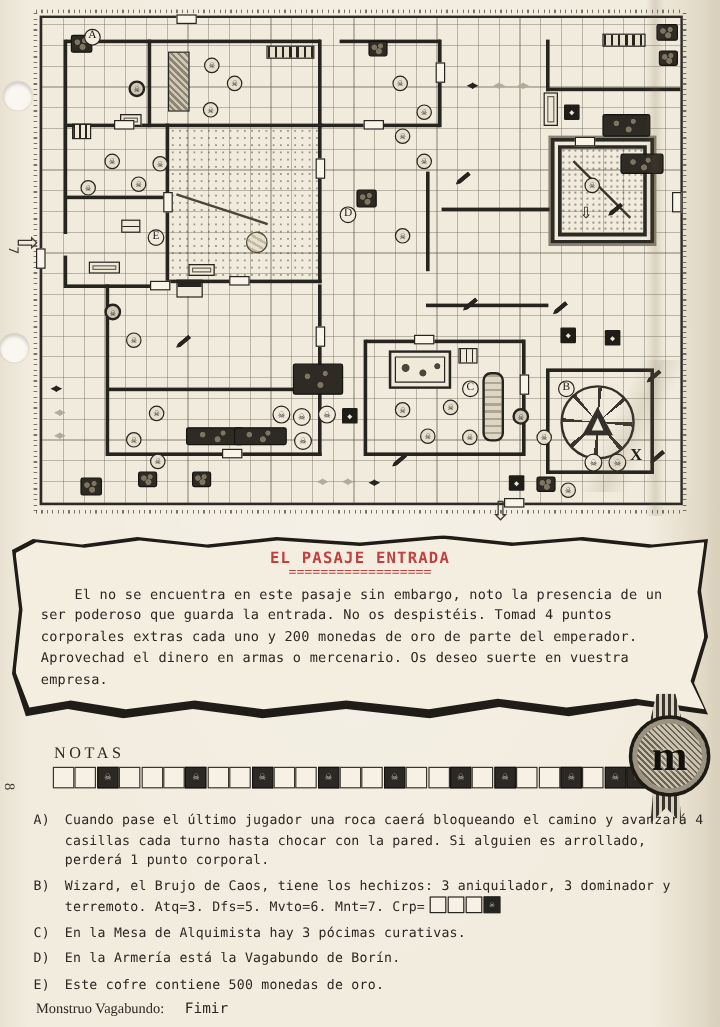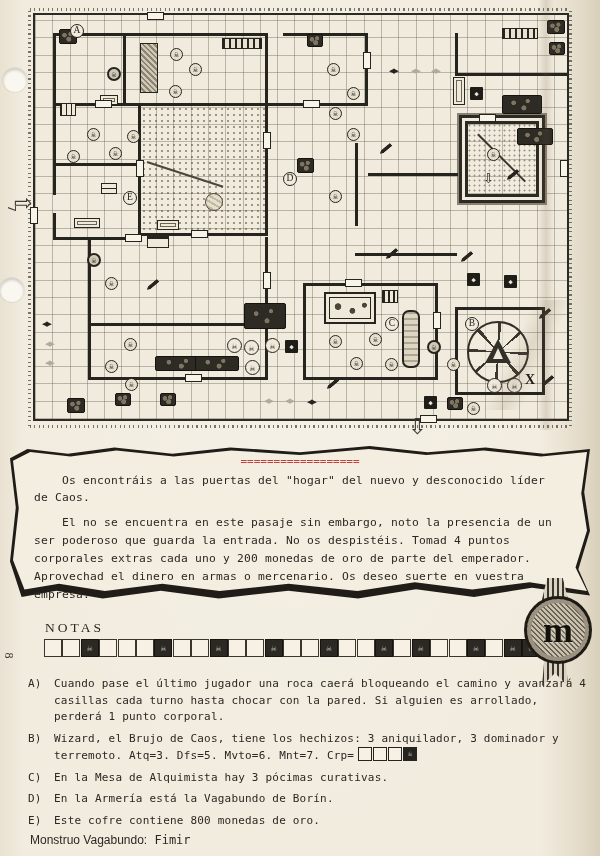--- a/index.html
+++ b/index.html
@@ -108,22 +108,22 @@
   .itrack .cell{width:12px;height:12px;border:1.4px solid #26241f;margin-right:1px;background:#f6f1e4;
     display:inline-flex;align-items:center;justify-content:center;}
   .itrack .cell.skull{background:#262420;color:#cfc8b6;font-size:7px;}
 
   
   .notes{position:absolute;left:28px;top:676px;width:560px;z-index:3;}
   .note{display:flex;margin-bottom:5px;font-size:11px;line-height:1.5;letter-spacing:.2px;}
   .note .letter{width:26px;flex:0 0 26px;}
   .note .ntext{flex:1;}
   .footer{position:absolute;left:30px;top:833px;font-size:12px;z-index:3;}
-  .footer .flabel{font-family:Liberation Sans, sans-serif;}
-  .footer .fvalue{font-family:"DejaVu Sans Mono",monospace;margin-left:0;}
+  .footer .flabel{font-family:Liberation Serif, serif;}
+  .footer .fvalue{font-family:"DejaVu Sans Mono",monospace;margin-left:10px;}
 </style>
 </head>
 <body>
 
 <div class="hole" style="left:3px;top:68px;width:24px;height:24px;"></div>
 <div class="hole" style="left:0px;top:278px;width:24px;height:24px;"></div>
 
 <span class="side-num" style="left:8px;top:202px;transform:rotate(90deg);">7</span>
 <span class="side-num" style="left:5px;top:648px;transform:rotate(90deg);font-family:'Liberation Serif',serif;font-size:12px;">8</span>
 
@@ -278,23 +278,23 @@
       <div class="tok marker" style="left: 350px; top: 302px;">C</div>
       <div class="tok marker" style="left: 430px; top: 302px;">B</div>
       <div class="tok marker plain" style="left: 488px; top: 358px;">X</div>
     </div>
 </div>
 
 <div class="scroll">
   <div class="edge"></div>
   <div class="paper"></div>
   <div class="scroll-inner">
+    <div class="quest-title">EL PASAJE ENTRADA</div>
     <div class="quest-underline">==================</div>
     <div class="quest-body" id="quest-body">
-        <p>Os encontráis a las puertas del "hogar" del nuevo y desconocido líder de Caos.</p>
         <p>El no se encuentra en este pasaje sin embargo, noto la presencia de un ser poderoso que guarda la entrada. No os despistéis. Tomad 4 puntos corporales extras cada uno y 200 monedas de oro de parte del emperador. Aprovechad el dinero en armas o mercenario. Os deseo suerte en vuestra empresa.</p>
       </div>
   </div>
 </div>
 
 <div class="seal">
   <div class="ribbon"></div>
   <div class="disc">
       <span>m</span>
     </div>
@@ -348,21 +348,21 @@
     <div class="note">
       <span class="letter">C)</span>
       <span class="ntext">En la Mesa de Alquimista hay 3 pócimas curativas.</span>
     </div>
     <div class="note">
       <span class="letter">D)</span>
       <span class="ntext">En la Armería está la Vagabundo de Borín.</span>
     </div>
     <div class="note">
       <span class="letter">E)</span>
-      <span class="ntext">Este cofre contiene 800 monedas de oro.</span>
+      <span class="ntext">Este cofre contiene 500 monedas de oro.</span>
     </div>
   </div>
 
 <div class="footer">
   <span class="flabel">Monstruo Vagabundo:</span>
   <span class="fvalue">Fimir</span>
 </div>
 
 <div class="crease" style="left:538px;top:0;width:16px;height:430px;background:linear-gradient(90deg,transparent,rgba(110,95,70,.18) 50%,transparent);"></div>
 <div class="crease" style="left:455px;top:300px;width:145px;height:110px;background:linear-gradient(115deg,transparent 40%,rgba(110,95,70,.14) 50%,transparent 60%);"></div>

